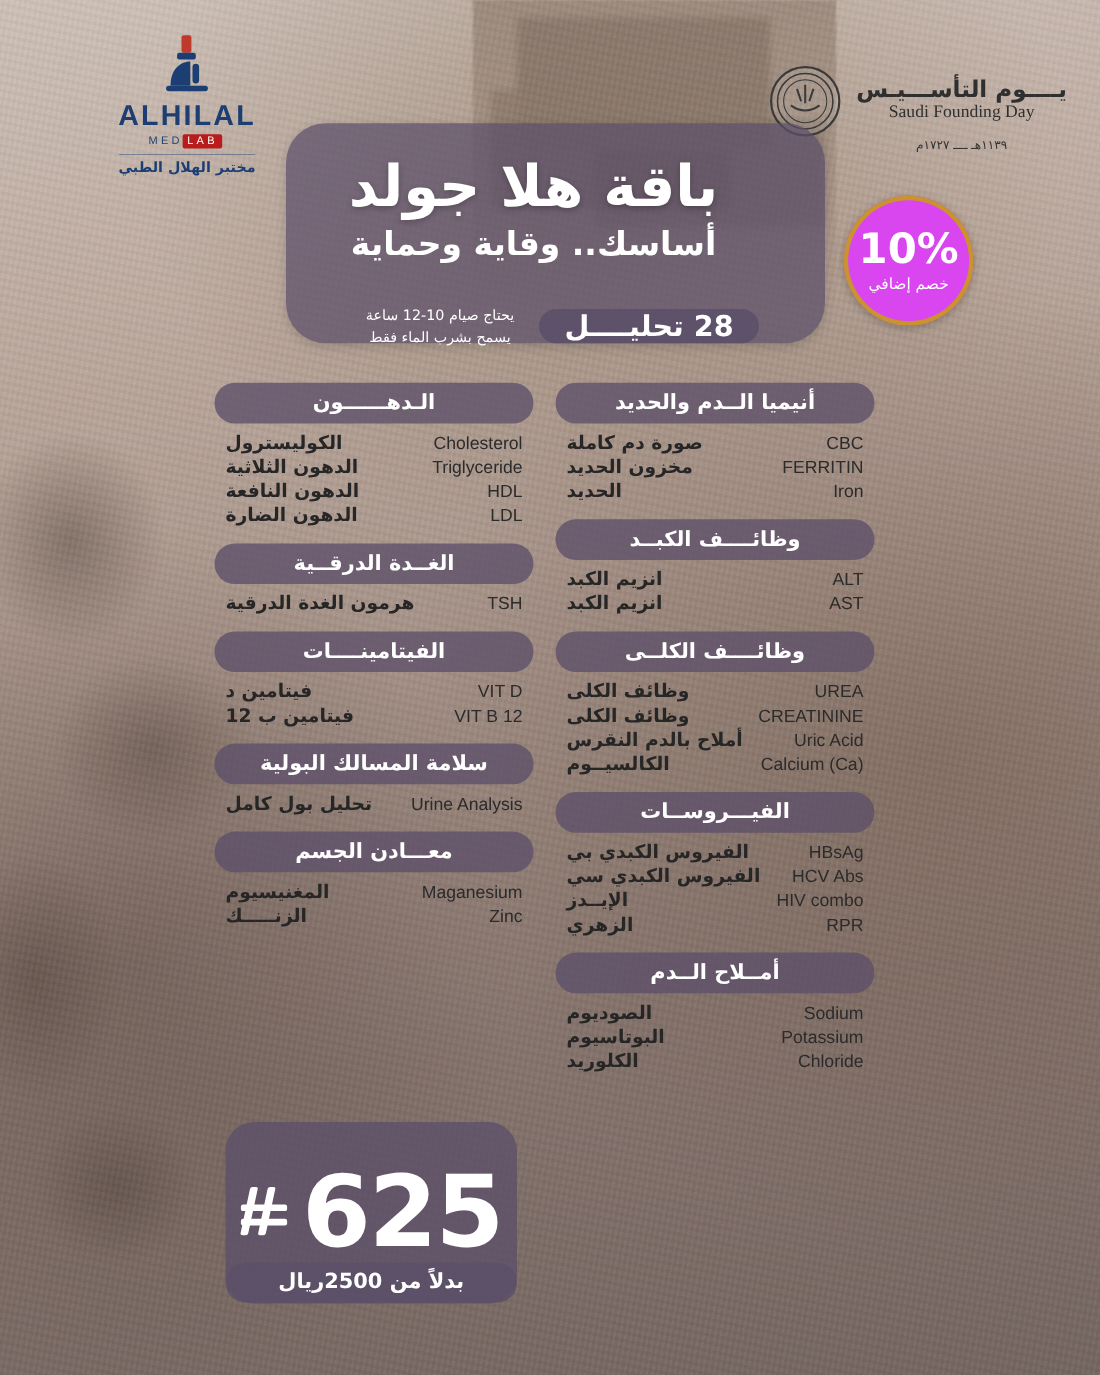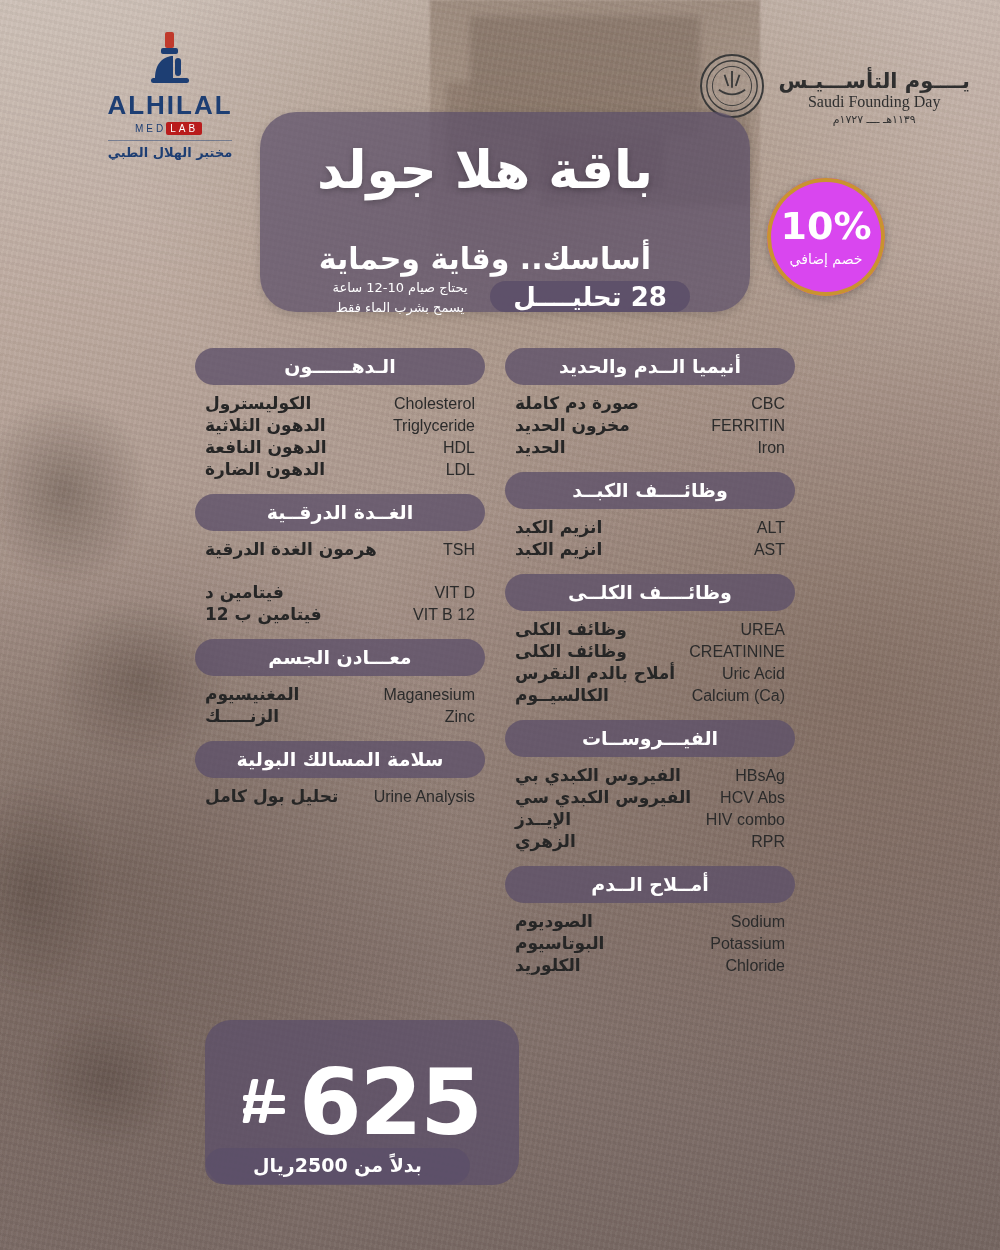--- a/index.html
+++ b/index.html
@@ -78,21 +78,21 @@
     margin-top: 6px; font-size: 13px; font-weight: 700; color: #1d3e73;
     border-top: 1px solid rgba(29,62,115,.45); padding-top: 4px; display: inline-block;
   }
 
   .founding {
     position: absolute; right: 30px; top: 46px; display: flex; align-items: center; gap: 14px;
   }
   .founding-text { text-align: center; color: #3a3a3a; }
   .founding-ar { font-size: 21px; font-weight: 700; letter-spacing: 2px; color: #2f2f2f; margin-top: 23px; }
   .founding-en { font-size: 16px; color: #2f2f2f; font-family: "Liberation Serif", serif; }
-  .founding-year { font-size: 11px; color: #333; letter-spacing: 1px; margin-top: 2px; }
+  .founding-year { font-size: 11px; color: #333; letter-spacing: 1px; margin-top: 14px; }
   .founding-emblem {
     width: 64px; height: 64px; border-radius: 50%; border: 2px solid #3a3a3a;
     display: flex; align-items: center; justify-content: center;
     font-size: 9px; color: #3a3a3a; text-align: center; line-height: 1.1;
     background: rgba(255,255,255,0.08);
   }
 
   
   .title-panel {
     position: absolute; left: 260px; top: 112px; width: 490px; height: 200px;
@@ -100,21 +100,21 @@
     border-radius: 36px;
     box-shadow: 0 3px 10px rgba(0,0,0,.15);
   }
   .title-main {
     position: absolute; right: 300px; top: 140px; width: 430px; text-align: center;
     color: #fff; font-size: 52px; font-weight: 700; letter-spacing: 1px;
     text-shadow: 0 2px 6px rgba(0,0,0,.25);
   }
   .title-sub {
     position: absolute; right: 300px; top: 205px; width: 430px; text-align: center;
-    color: #fff; font-size: 30px; font-weight: 700; margin-top: 36px;
+    color: #fff; font-size: 30px; font-weight: 700;
   }
   .fasting {
     position: absolute; left: 305px; top: 278px; width: 190px; text-align: center;
     color: #fff; font-size: 13px; line-height: 1.5;
   }
   .count-pill {
     position: absolute; left: 490px; top: 281px; width: 200px; height: 31px;
     background: rgba(92,79,105,0.92);
     border-radius: 21px;
     color: #fff; font-size: 26px; font-weight: 700;
@@ -177,21 +177,21 @@
     padding: 1px 0; color: #2b2b2b;
   }
   .row .ar { font-size: 17px; font-weight: 600; color: #262626; }
   .row .en {
     font-size: 16px; color: #2b2b2b; direction: ltr; text-align: left;
     font-family: "Liberation Sans", sans-serif;
   }
 
   
   .price-box {
-    position: absolute; left: 205px; top: 1020px; width: 314px; height: 165px;
+    position: absolute; left: 205px; top: 1020px; width: 265px; height: 165px;
     background: rgba(92,79,105,0.78); border-radius: 26px;
     display: flex; align-items: center; justify-content: center;
   }
   .price-val {
     color: #fff; font-size: 90px; font-weight: 700; letter-spacing: -2px;
     display: flex; align-items: center; gap: 10px; direction: ltr;
   }
   .riyal-symbol {
     display: inline-block; width: 46px; height: 56px; position: relative;
   }
@@ -389,52 +389,53 @@
     <div class="sec-head">الغــدة الدرقــية</div>
     <div class="rows">
       <div class="row">
         <span class="en">TSH</span>
         <span class="ar">هرمون الغدة الدرقية</span>
       </div>
     </div>
   </div>
 
   <div class="section">
+    <div class="sec-head">الفيتامينــــات</div>
     <div class="rows">
       <div class="row">
         <span class="en">VIT D</span>
         <span class="ar">فيتامين د</span>
       </div>
       <div class="row">
         <span class="en">VIT B 12</span>
         <span class="ar">فيتامين ب 12</span>
       </div>
     </div>
   </div>
 
   <div class="section">
+    <div class="sec-head">سلامة المسالك البولية</div>
+    <div class="rows">
+      <div class="row">
+        <span class="en">Urine Analysis</span>
+        <span class="ar">تحليل بول كامل</span>
+      </div>
+    </div>
+  </div>
+
+  <div class="section">
     <div class="sec-head">معـــادن الجسم</div>
     <div class="rows">
       <div class="row">
         <span class="en">Maganesium</span>
         <span class="ar">المغنيسيوم</span>
       </div>
       <div class="row">
         <span class="en">Zinc</span>
         <span class="ar">الزنـــــك</span>
-      </div>
-    </div>
-  </div>
-
-  <div class="section">
-    <div class="sec-head">سلامة المسالك البولية</div>
-    <div class="rows">
-      <div class="row">
-        <span class="en">Urine Analysis</span>
-        <span class="ar">تحليل بول كامل</span>
       </div>
     </div>
   </div>
 </div>
 
 <div class="price-box">
   <div class="price-val">
     <span class="riyal-symbol">
         <i></i>
         <i></i>

